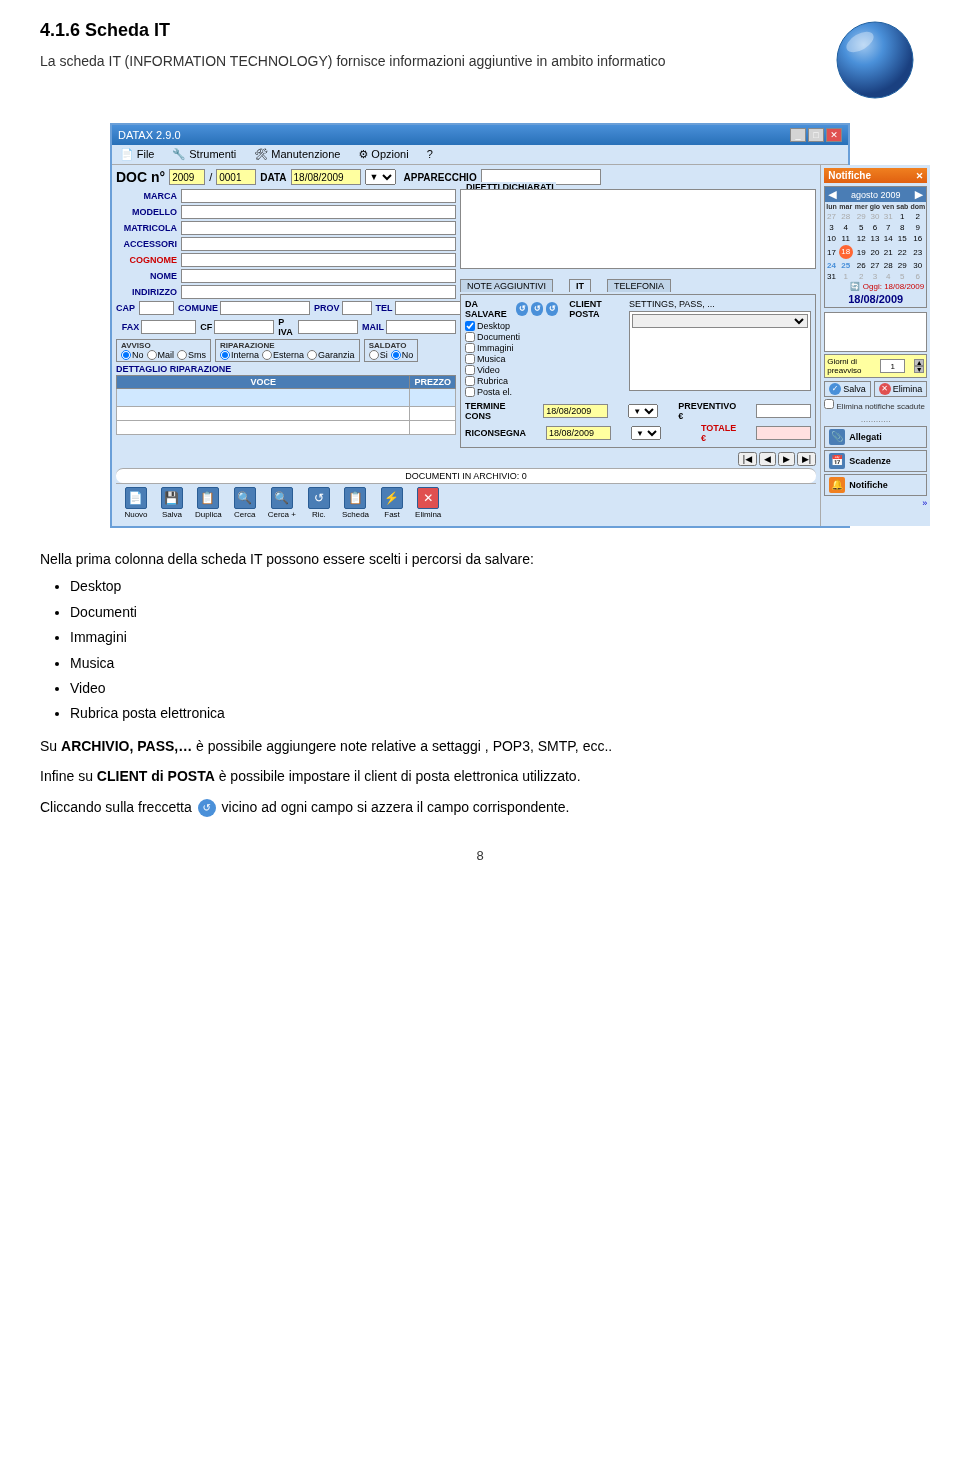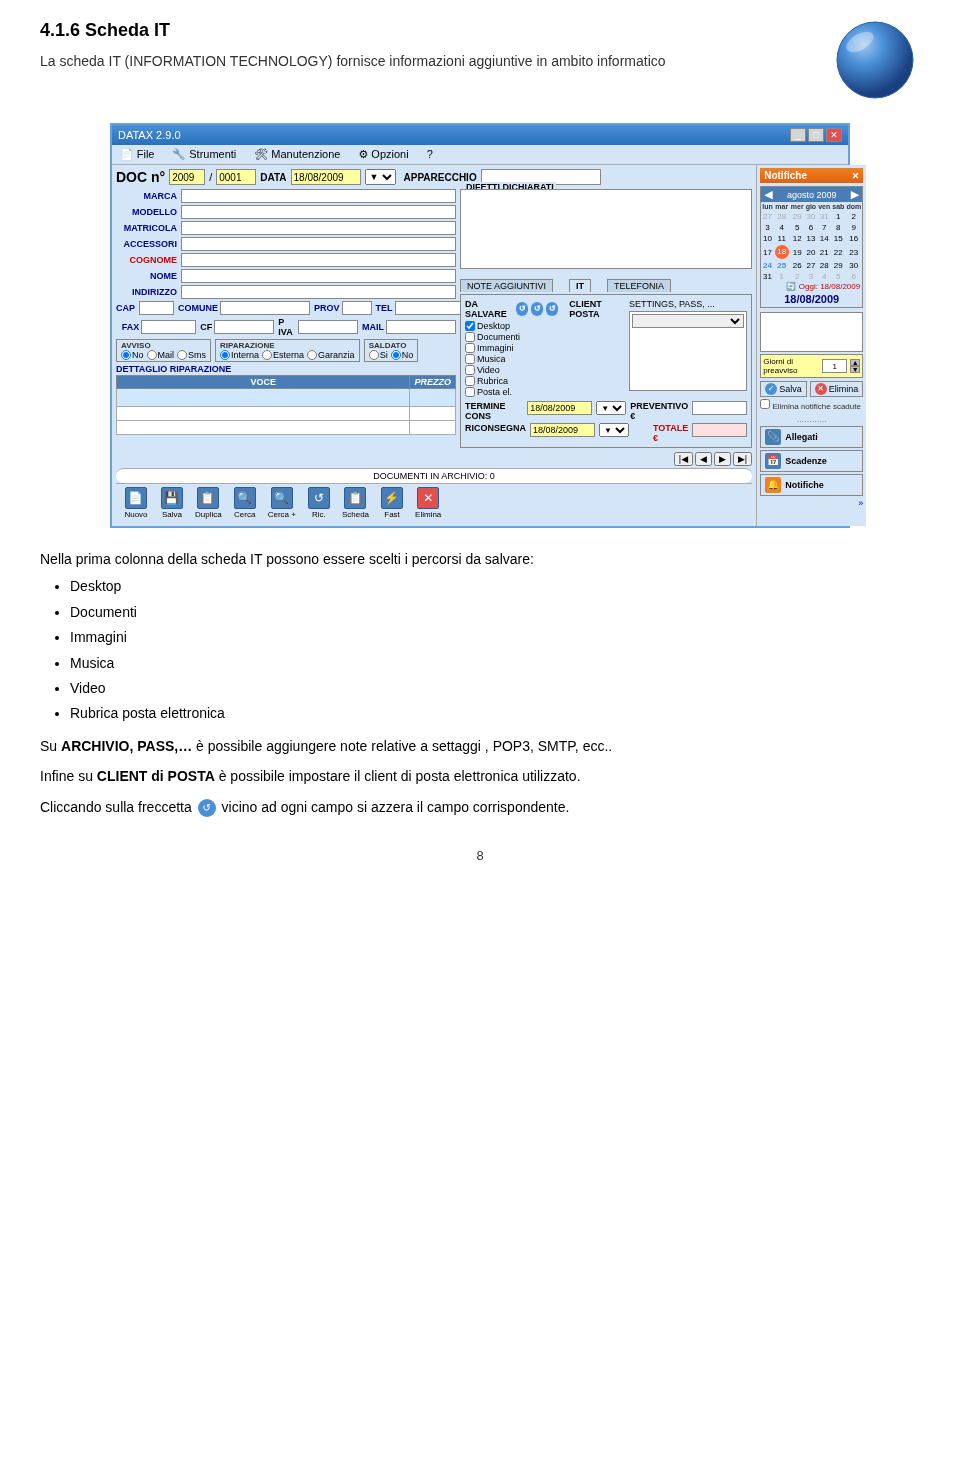--- a/index.html
+++ b/index.html
@@ -346,22 +346,22 @@
     }
     .settings-text {
       font-size: 9px;
       color: #000;
       margin-bottom: 2px;
     }
 
     
     .bottom-fields {
       display: flex;
-      align-items: flex-start;
-      gap: 4px;
+      align-items: center;
+      gap: 20px;
       font-size: 9px;
       margin-top: 3px;
     }
     .bottom-label { font-weight: bold; font-size: 9px; }
     .bottom-input { height: 14px; border: 1px solid #888; background: #fff; font-size: 9px; padding: 0 2px; }
     .bottom-input.date { width: 65px; background: #ffffa0; }
     .bottom-input.money { width: 55px; }
     .bottom-input.total { width: 55px; background: #ffe0e0; }
 
     
@@ -463,21 +463,21 @@
       width: 100%;
       height: 40px;
       font-size: 8px;
       resize: none;
     }
 
     
     .giorni-row {
       display: flex;
       align-items: center;
-      gap: 3px;
+      gap: 9px;
       font-size: 9px;
       background: #ffffa0;
       border: 1px solid #888;
       padding: 2px;
       margin-bottom: 3px;
     }
     .giorni-label { font-size: 8px; }
     .giorni-input { width: 25px; height: 14px; border: 1px solid #888; font-size: 8px; text-align: center; }
     .spin-btn { font-size: 7px; cursor: pointer; background: #c0c0c0; border: 1px solid #888; width: 10px; height: 7px; text-align: center; line-height: 6px; display: block; }
 
@@ -769,21 +769,21 @@
                 </div>
               </div>
             </div>
 
             <div class="dettaglio-label">DETTAGLIO RIPARAZIONE</div>
 
             <table class="voce-table">
               <tbody>
                   <tr>
                 <th>VOCE</th>
-                <th style="width:45px;font-style:italic;">PREZZO</th>
+                <th style="width:45px;">PREZZO</th>
               </tr>
               <tr>
                 <td style="height:18px;background:#d0e8ff;">&nbsp;</td>
                 <td style="background:#d0e8ff;">&nbsp;</td>
               </tr>
               <tr>
                 <td style="height:14px;">&nbsp;</td>
                 <td>&nbsp;</td>
               </tr>
               <tr>

